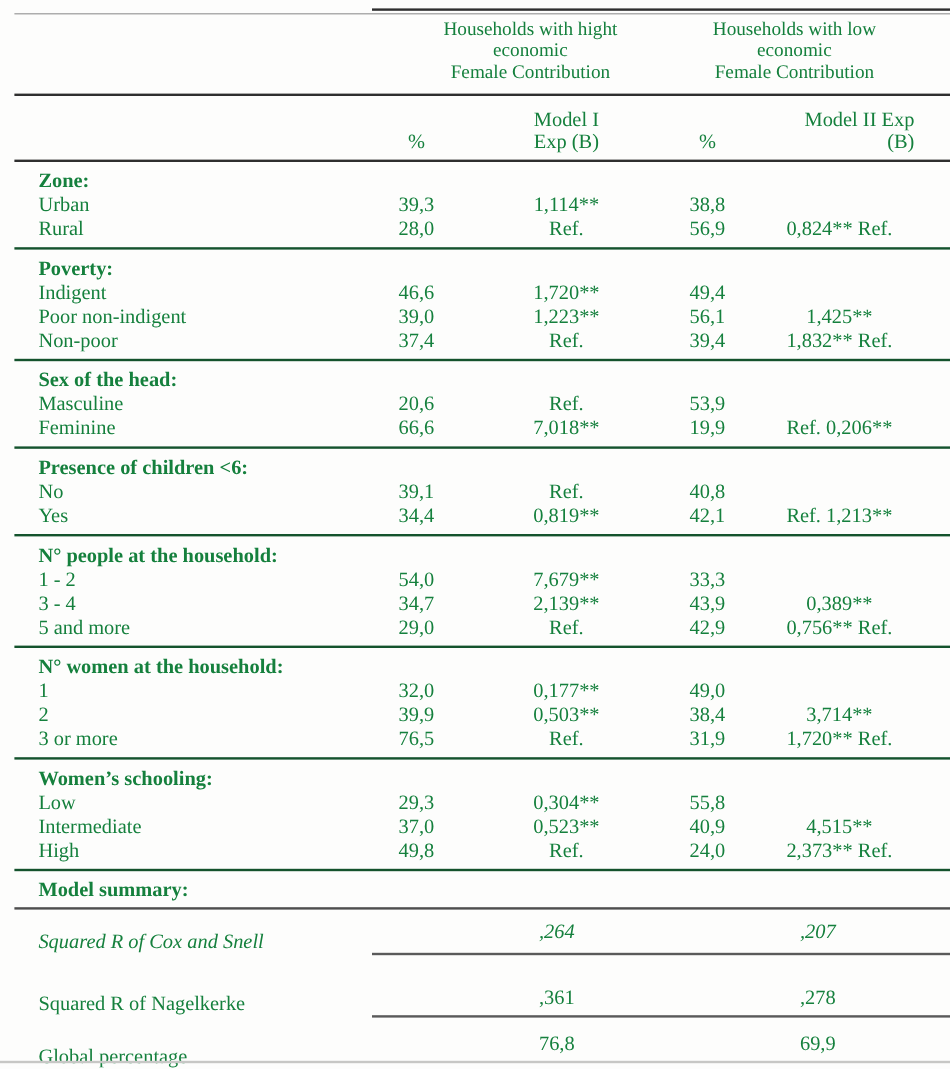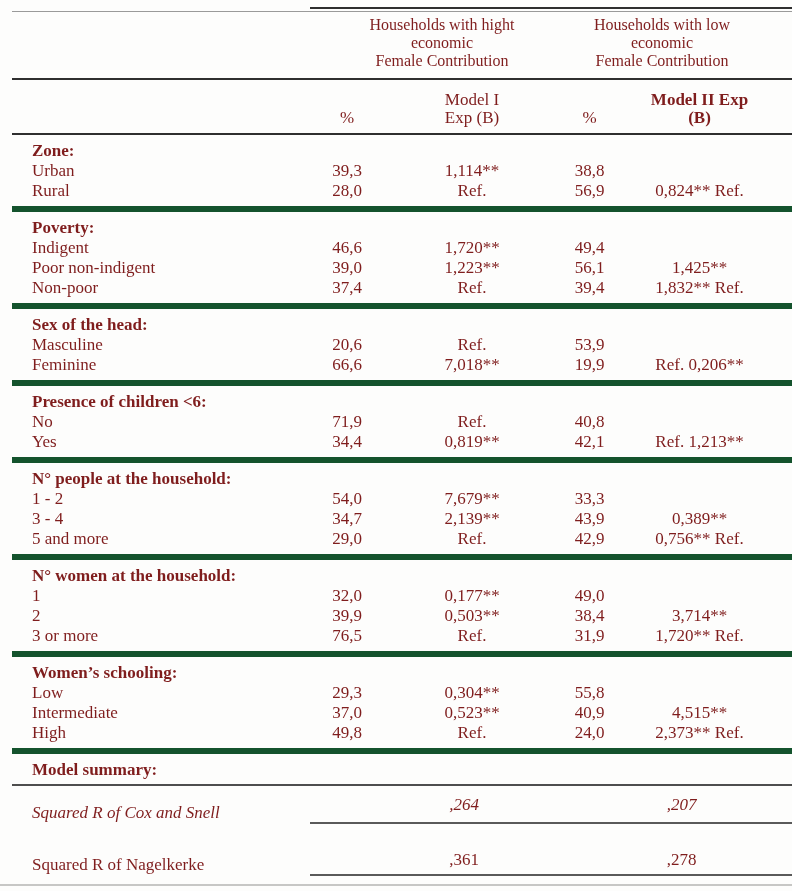--- a/index.html
+++ b/index.html
@@ -2,21 +2,21 @@
 <html><head>
 <meta charset="utf-8">
 <style>
   html, body { margin: 0; padding: 0; background: #ffffff; }
   .page {
     position: relative;
     width: 792px;
     height: 891px;
     background: #fdfdfc;
     font-family: "Liberation Serif", "DejaVu Serif", serif;
-    color: #7f1d1d;
+    color: #15803d;
     overflow: hidden;
   }
   .table-wrap {
     position: absolute;
     left: 12px;
     top: 0;
     width: 780px;
   }
   
   .thead {
@@ -53,24 +53,24 @@
     border-bottom: 2px solid #2f2f2f;
     display: grid;
     grid-template-columns: 280px 110px 140px 95px 125px 30px;
     align-items: end;
     font-size: 17px;
     line-height: 18px;
     box-sizing: border-box;
   }
   .subhead > div { padding-bottom: 6px; }
   .sh-c { text-align: center; white-space: pre-line; }
-  .sh-l { text-align: center; white-space: pre-line; font-weight: bold; }
+  .sh-l { text-align: right; white-space: pre-line; }
   
   .sec {
-    border-bottom: 6px solid #14532d;
+    border-bottom: 2px solid #14532d;
     padding: 6px 0 5px 0;
   }
   .brow {
     display: grid;
     grid-template-columns: 280px 110px 140px 95px 125px 30px;
     font-size: 17px;
     line-height: 20px;
   }
   .cell-label { padding-left: 20px; white-space: nowrap; }
   .sect-title { font-weight: bold; }
@@ -210,21 +210,21 @@
         <div class="cell-c">Ref. 0,206**</div>
       </div>
     </div>
 
     <div class="sec">
       <div class="brow">
         <div class="cell-label sect-title">Presence of children &lt;6:</div>
       </div>
       <div class="brow">
         <div class="cell-label">No</div>
-        <div class="cell-c">71,9</div>
+        <div class="cell-c">39,1</div>
         <div class="cell-c">Ref.</div>
         <div class="cell-c">40,8</div>
         <div class="cell-c"></div>
       </div>
       <div class="brow">
         <div class="cell-label">Yes</div>
         <div class="cell-c">34,4</div>
         <div class="cell-c">0,819**</div>
         <div class="cell-c">42,1</div>
         <div class="cell-c">Ref. 1,213**</div>

